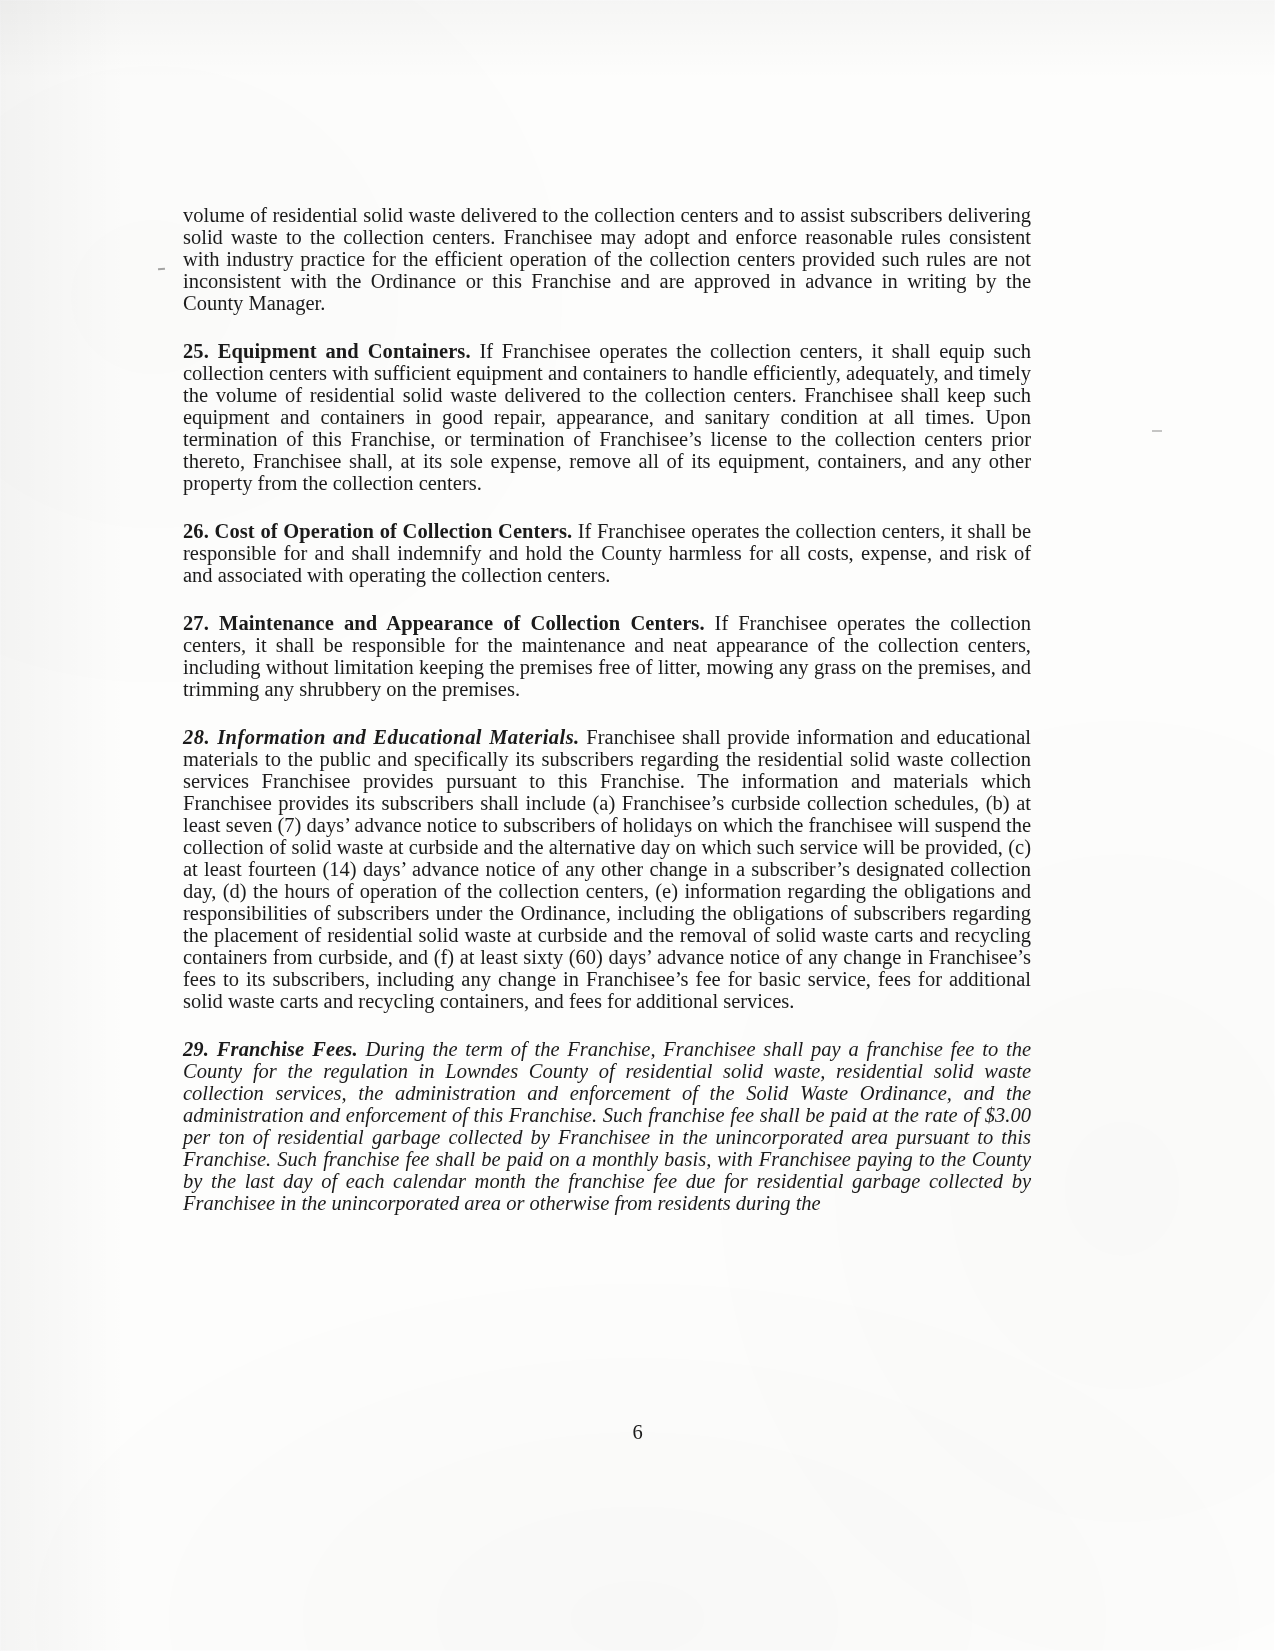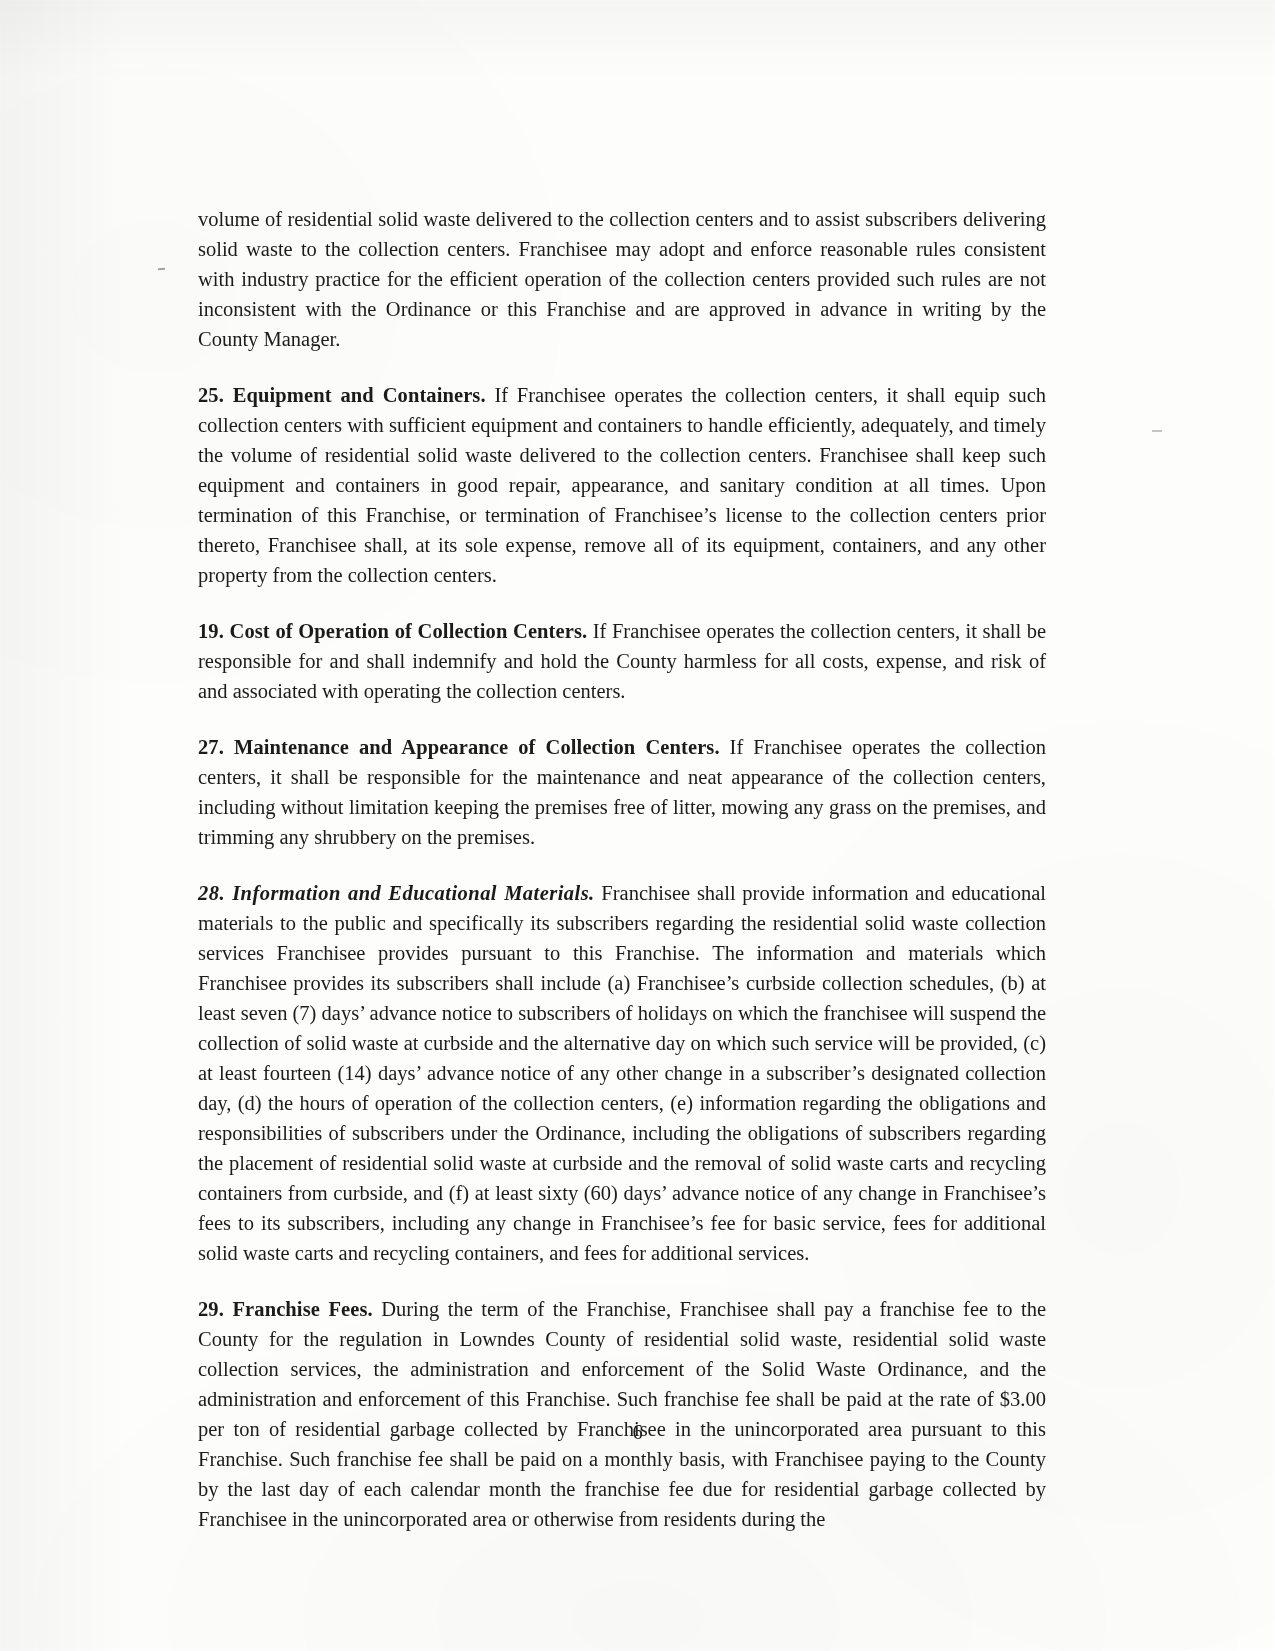--- a/index.html
+++ b/index.html
@@ -40,36 +40,36 @@
   .top-shade {
     position: absolute;
     left: 0; right: 0; top: 0;
     height: 80px;
     background: linear-gradient(to bottom, rgba(0,0,0,0.03), rgba(0,0,0,0));
     pointer-events: none;
   }
 
   .body-text {
     position: absolute;
-    left: 198px;
+    left: 183px;
     top: 204px;
     width: 848px;
     font-family: "Liberation Serif", "DejaVu Serif", serif;
     font-size: 20.5px;
-    line-height: 30px;
+    line-height: 22px;
     color: #1b1b1b;
     text-align: justify;
     text-justify: inter-word;
     -webkit-font-smoothing: antialiased;
   }
   .para {
     margin: 0 0 26px 0;
     text-align: justify;
   }
-  .para:last-child { margin-bottom: 13px; }
+  .para:last-child { margin-bottom: 13px; font-style: italic; }
   .sec-head {
     font-weight: bold;
     letter-spacing: 0.1px;
   }
   .sec-head.spaced {
     letter-spacing: 0.45px;
     font-style: italic;
   }
   .page-number {
     position: absolute;
@@ -112,21 +112,21 @@
   <div class="scan-noise"></div>
   <div class="stray-mark"></div>
   <div class="stray-mark-2"></div>
 
   <div class="body-text">
 
     <p class="para"><span>volume of residential solid waste delivered to the collection centers and to assist subscribers delivering solid waste to the collection centers. Franchisee may adopt and enforce reasonable rules consistent with industry practice for the efficient operation of the collection centers provided such rules are not inconsistent with the Ordinance or this Franchise and are approved in advance in writing by the County Manager.</span></p>
 
     <p class="para"><span class="sec-head">25. Equipment and Containers.</span><span> If Franchisee operates the collection centers, it shall equip such collection centers with sufficient equipment and containers to handle efficiently, adequately, and timely the volume of residential solid waste delivered to the collection centers. Franchisee shall keep such equipment and containers in good repair, appearance, and sanitary condition at all times. Upon termination of this Franchise, or termination of Franchisee’s license to the collection centers prior thereto, Franchisee shall, at its sole expense, remove all of its equipment, containers, and any other property from the collection centers.</span></p>
 
-    <p class="para"><span class="sec-head">19. Cost of Operation of Collection Centers.</span><span> If Franchisee operates the collection centers, it shall be responsible for and shall indemnify and hold the County harmless for all costs, expense, and risk of and associated with operating the collection centers.</span></p>
+    <p class="para"><span class="sec-head">26. Cost of Operation of Collection Centers.</span><span> If Franchisee operates the collection centers, it shall be responsible for and shall indemnify and hold the County harmless for all costs, expense, and risk of and associated with operating the collection centers.</span></p>
 
     <p class="para"><span class="sec-head">27. Maintenance and Appearance of Collection Centers.</span><span> If Franchisee operates the collection centers, it shall be responsible for the maintenance and neat appearance of the collection centers, including without limitation keeping the premises free of litter, mowing any grass on the premises, and trimming any shrubbery on the premises.</span></p>
 
     <p class="para"><span class="sec-head spaced">28. Information and Educational Materials.</span><span>  Franchisee shall provide information and educational materials to the public and specifically its subscribers regarding the residential solid waste collection services Franchisee provides pursuant to this Franchise. The information and materials which Franchisee provides its subscribers shall include (a) Franchisee’s curbside collection schedules, (b) at least seven (7) days’ advance notice to subscribers of holidays on which the franchisee will suspend the collection of solid waste at curbside and the alternative day on which such service will be provided, (c) at least fourteen (14) days’ advance notice of any other change in a subscriber’s designated collection day, (d) the hours of operation of the collection centers, (e) information regarding the obligations and responsibilities of subscribers under the Ordinance, including the obligations of subscribers regarding the placement of residential solid waste at curbside and the removal of solid waste carts and recycling containers from curbside, and (f) at least sixty (60) days’ advance notice of any change in Franchisee’s fees to its subscribers, including any change in Franchisee’s fee for basic service, fees for additional solid waste carts and recycling containers, and fees for additional services.</span></p>
 
     <p class="para"><span class="sec-head">29. Franchise Fees.</span><span> During the term of the Franchise, Franchisee shall pay a franchise fee to the County for the regulation in Lowndes County of residential solid waste, residential solid waste collection services, the administration and enforcement of the Solid Waste Ordinance, and the administration and enforcement of this Franchise. Such franchise fee shall be paid at the rate of $3.00 per ton of residential garbage collected by Franchisee in the unincorporated area pursuant to this Franchise. Such franchise fee shall be paid on a monthly basis, with Franchisee paying to the County by the last day of each calendar month the franchise fee due for residential garbage collected by Franchisee in the unincorporated area or otherwise from residents during the</span></p>
 
   </div>
 
   <div class="page-number">6</div>

